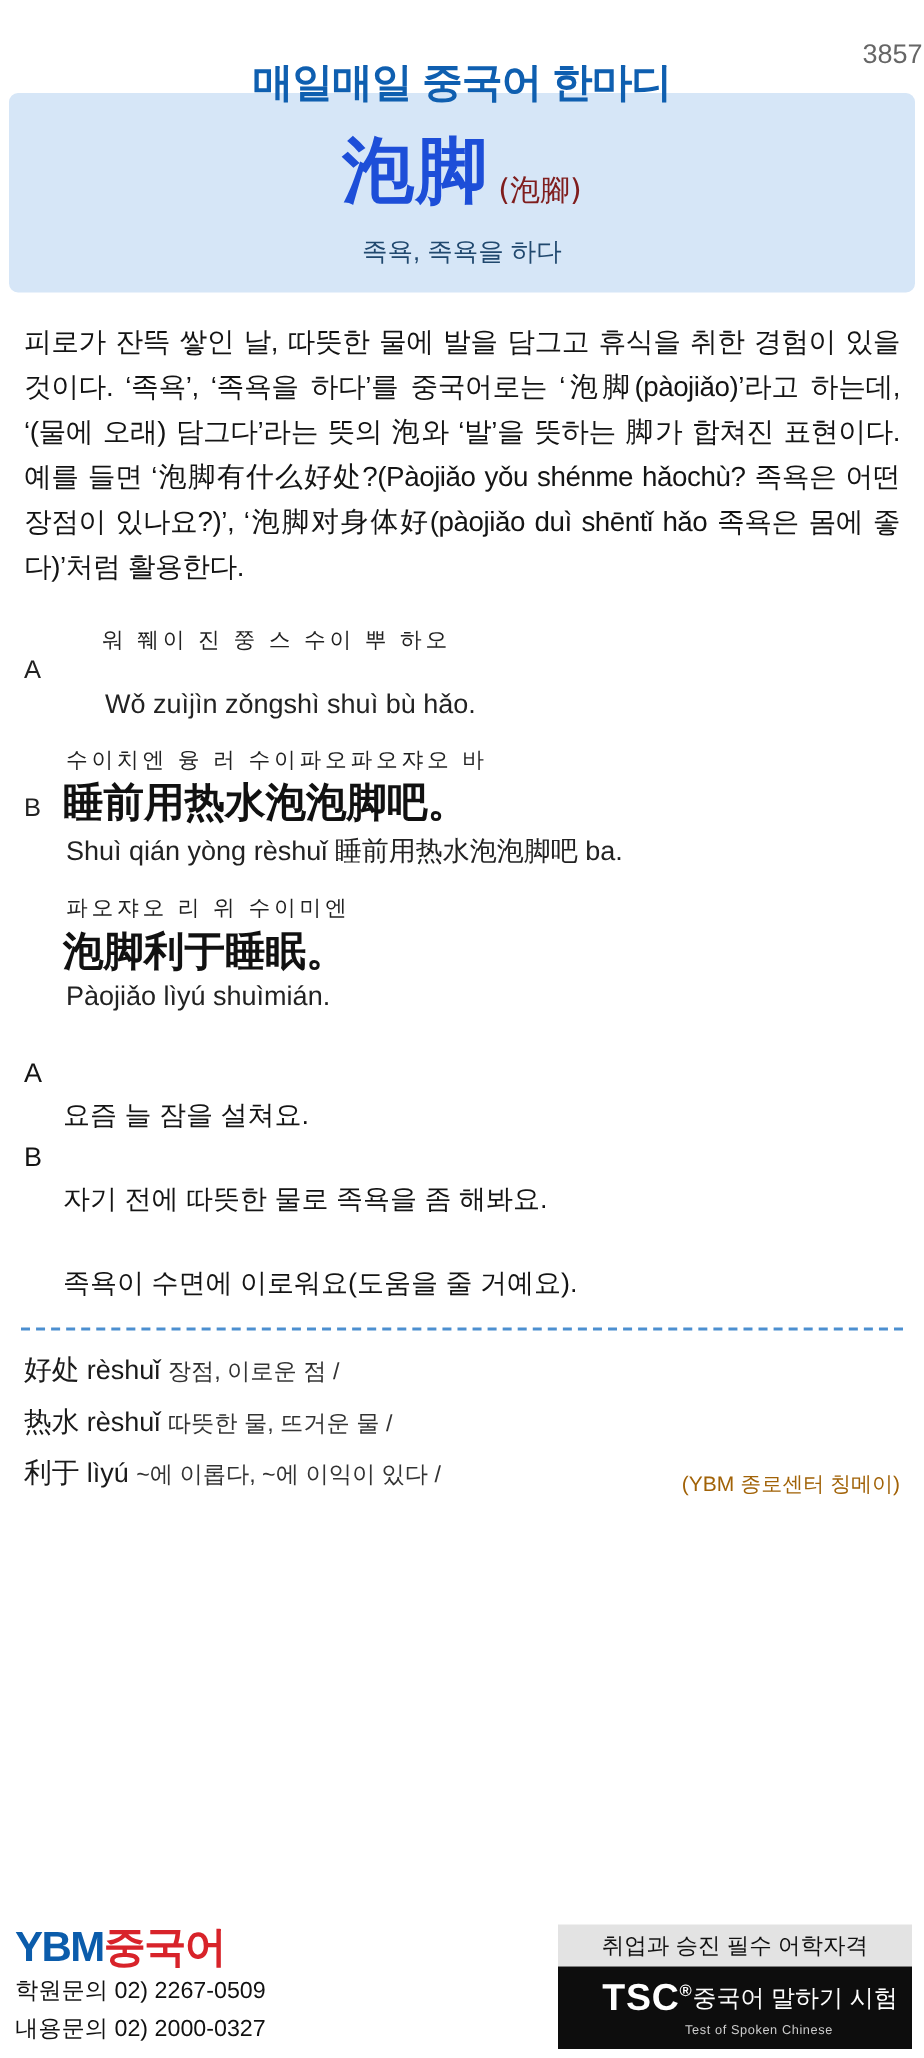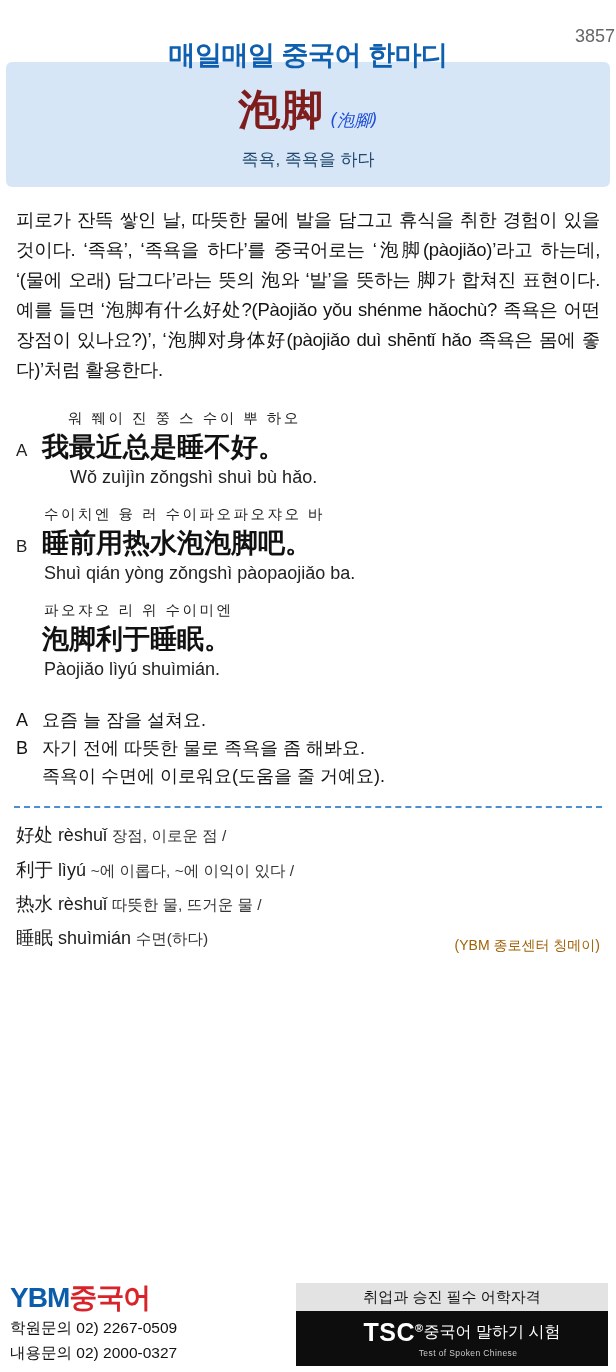--- a/index.html
+++ b/index.html
@@ -44,32 +44,31 @@
     padding: 20px 10px 16px 10px;
     text-align: center;
   }
   .word-line {
     display: flex;
     align-items: flex-end;
     justify-content: center;
     gap: 6px;
   }
   .word-simplified {
-    font-size: 42px;
-    font-weight: bold;
-    color: #7f1d1d;
+    font-size: 48px;
+    font-weight: bold;
+    color: #1d4ed8;
     font-family: "DejaVu Sans", "Liberation Sans", sans-serif;
     letter-spacing: 1px;
   }
   .word-traditional {
-    font-size: 17px;
-    color: #1d4ed8;
+    font-size: 20px;
+    color: #7f1d1d;
     padding-bottom: 6px;
     font-family: "DejaVu Sans", "Liberation Sans", sans-serif;
-    font-style: italic;
   }
   .word-meaning {
     margin-top: 10px;
     font-size: 17px;
     color: #20486e;
   }
   
   .explanation {
     padding: 18px 16px 6px 16px;
     font-size: 18.5px;
@@ -119,21 +118,21 @@
   .dia-py.indent2 { margin-left: 28px; }
   
   .translation {
     padding: 10px 16px 0 16px;
     font-size: 18px;
     line-height: 1.55;
     color: #141414;
   }
   .tr-row { display: flex; }
   .tr-label { width: 26px; flex: none; }
-  .tr-text { flex: 1; }
+  .tr-text { flex: 1; margin-top: 28px; }
   
   .divider {
     margin: 16px 14px 10px 14px;
     border-top: 2px dashed #4c8fd0;
     height: 0;
   }
   
   .vocab {
     padding: 0 16px;
     position: relative;
@@ -177,21 +176,21 @@
   .ybm .red { color: #d8232a; }
   .footer-contact {
     font-size: 15.5px;
     color: #111111;
     line-height: 1.42;
     margin-top: 3px;
   }
   .footer-right {
     position: absolute;
     right: 8px; bottom: 6px;
-    width: 312px;
+    width: 236px;
   }
   .tsc-top {
     background: #e3e3e3;
     color: #111111;
     font-size: 15px;
     text-align: center;
     padding: 5px 0 4px 0;
   }
   .tsc-bottom {
     background: #0d0d0d;
@@ -242,32 +241,31 @@
 </div>
 
 <div class="explanation">피로가 잔뜩 쌓인 날, 따뜻한 물에 발을 담그고 휴식을 취한 경험이 있을 것이다. ‘족욕’, ‘족욕을 하다’를 중국어로는 ‘泡脚(pàojiǎo)’라고 하는데, ‘(물에 오래) 담그다’라는 뜻의 泡와 ‘발’을 뜻하는 脚가 합쳐진 표현이다. 예를 들면 ‘泡脚有什么好处?(Pàojiǎo yǒu shénme hǎochù? 족욕은 어떤 장점이 있나요?)’, ‘泡脚对身体好(pàojiǎo duì shēntǐ hǎo 족욕은 몸에 좋다)’처럼 활용한다.</div>
 
 <div class="dialogue">
 
   <div class="dia-block">
     <div class="dia-korean-read">워 쮀이 진 쭝 스 수이 뿌 하오</div>
     <div class="dia-main">
       <span class="dia-label">A</span>
-      <span class="dia-cn">我最近总是睡不好。</span>
     </div>
     <div class="dia-py">Wǒ zuìjìn zǒngshì shuì bù hǎo.</div>
   </div>
 
   <div class="dia-block">
     <div class="dia-korean-read indent2">수이치엔 융 러 수이파오파오쟈오 바</div>
     <div class="dia-main">
       <span class="dia-label">B</span>
       <span class="dia-cn">睡前用热水泡泡脚吧。</span>
     </div>
-    <div class="dia-py indent2">Shuì qián yòng zǒngshì pàopaojiǎo ba.</div>
+    <div class="dia-py indent2">Shuì qián yòng rèshuǐ 睡前用热水泡泡脚吧 ba.</div>
   </div>
 
   <div class="dia-block">
     <div class="dia-korean-read indent2">파오쟈오 리  위 수이미엔</div>
     <div class="dia-main">
       <span class="dia-label"></span>
       <span class="dia-cn">泡脚利于睡眠。</span>
     </div>
     <div class="dia-py indent2">Pàojiǎo lìyú shuìmián.</div>
   </div>
@@ -291,33 +289,28 @@
 
 <div class="divider"></div>
 
 <div class="vocab">
   <div class="vocab-row">
     <span class="v-cn">好处</span>
     <span class="v-py">rèshuǐ</span>
     <span class="v-kr">장점, 이로운 점 /</span>
   </div>
   <div class="vocab-row">
+    <span class="v-cn">热水</span>
+    <span class="v-py">rèshuǐ</span>
+    <span class="v-kr">따뜻한 물, 뜨거운 물 /</span>
+  </div>
+  <div class="vocab-row">
     <span class="v-cn">利于</span>
     <span class="v-py">lìyú</span>
     <span class="v-kr">~에 이롭다, ~에 이익이 있다 /</span>
-  </div>
-  <div class="vocab-row">
-    <span class="v-cn">热水</span>
-    <span class="v-py">rèshuǐ</span>
-    <span class="v-kr">따뜻한 물, 뜨거운 물 /</span>
-  </div>
-  <div class="vocab-row">
-    <span class="v-cn">睡眠</span>
-    <span class="v-py">shuìmián</span>
-    <span class="v-kr">수면(하다)</span>
   </div>
   <div class="vocab-credit">(YBM 종로센터 칭메이)</div>
 </div>
 
 <div class="footer">
 
   <div class="footer-left">
     <div class="ybm">
       <span>YBM</span><span class="red">중국어</span>
     </div>

